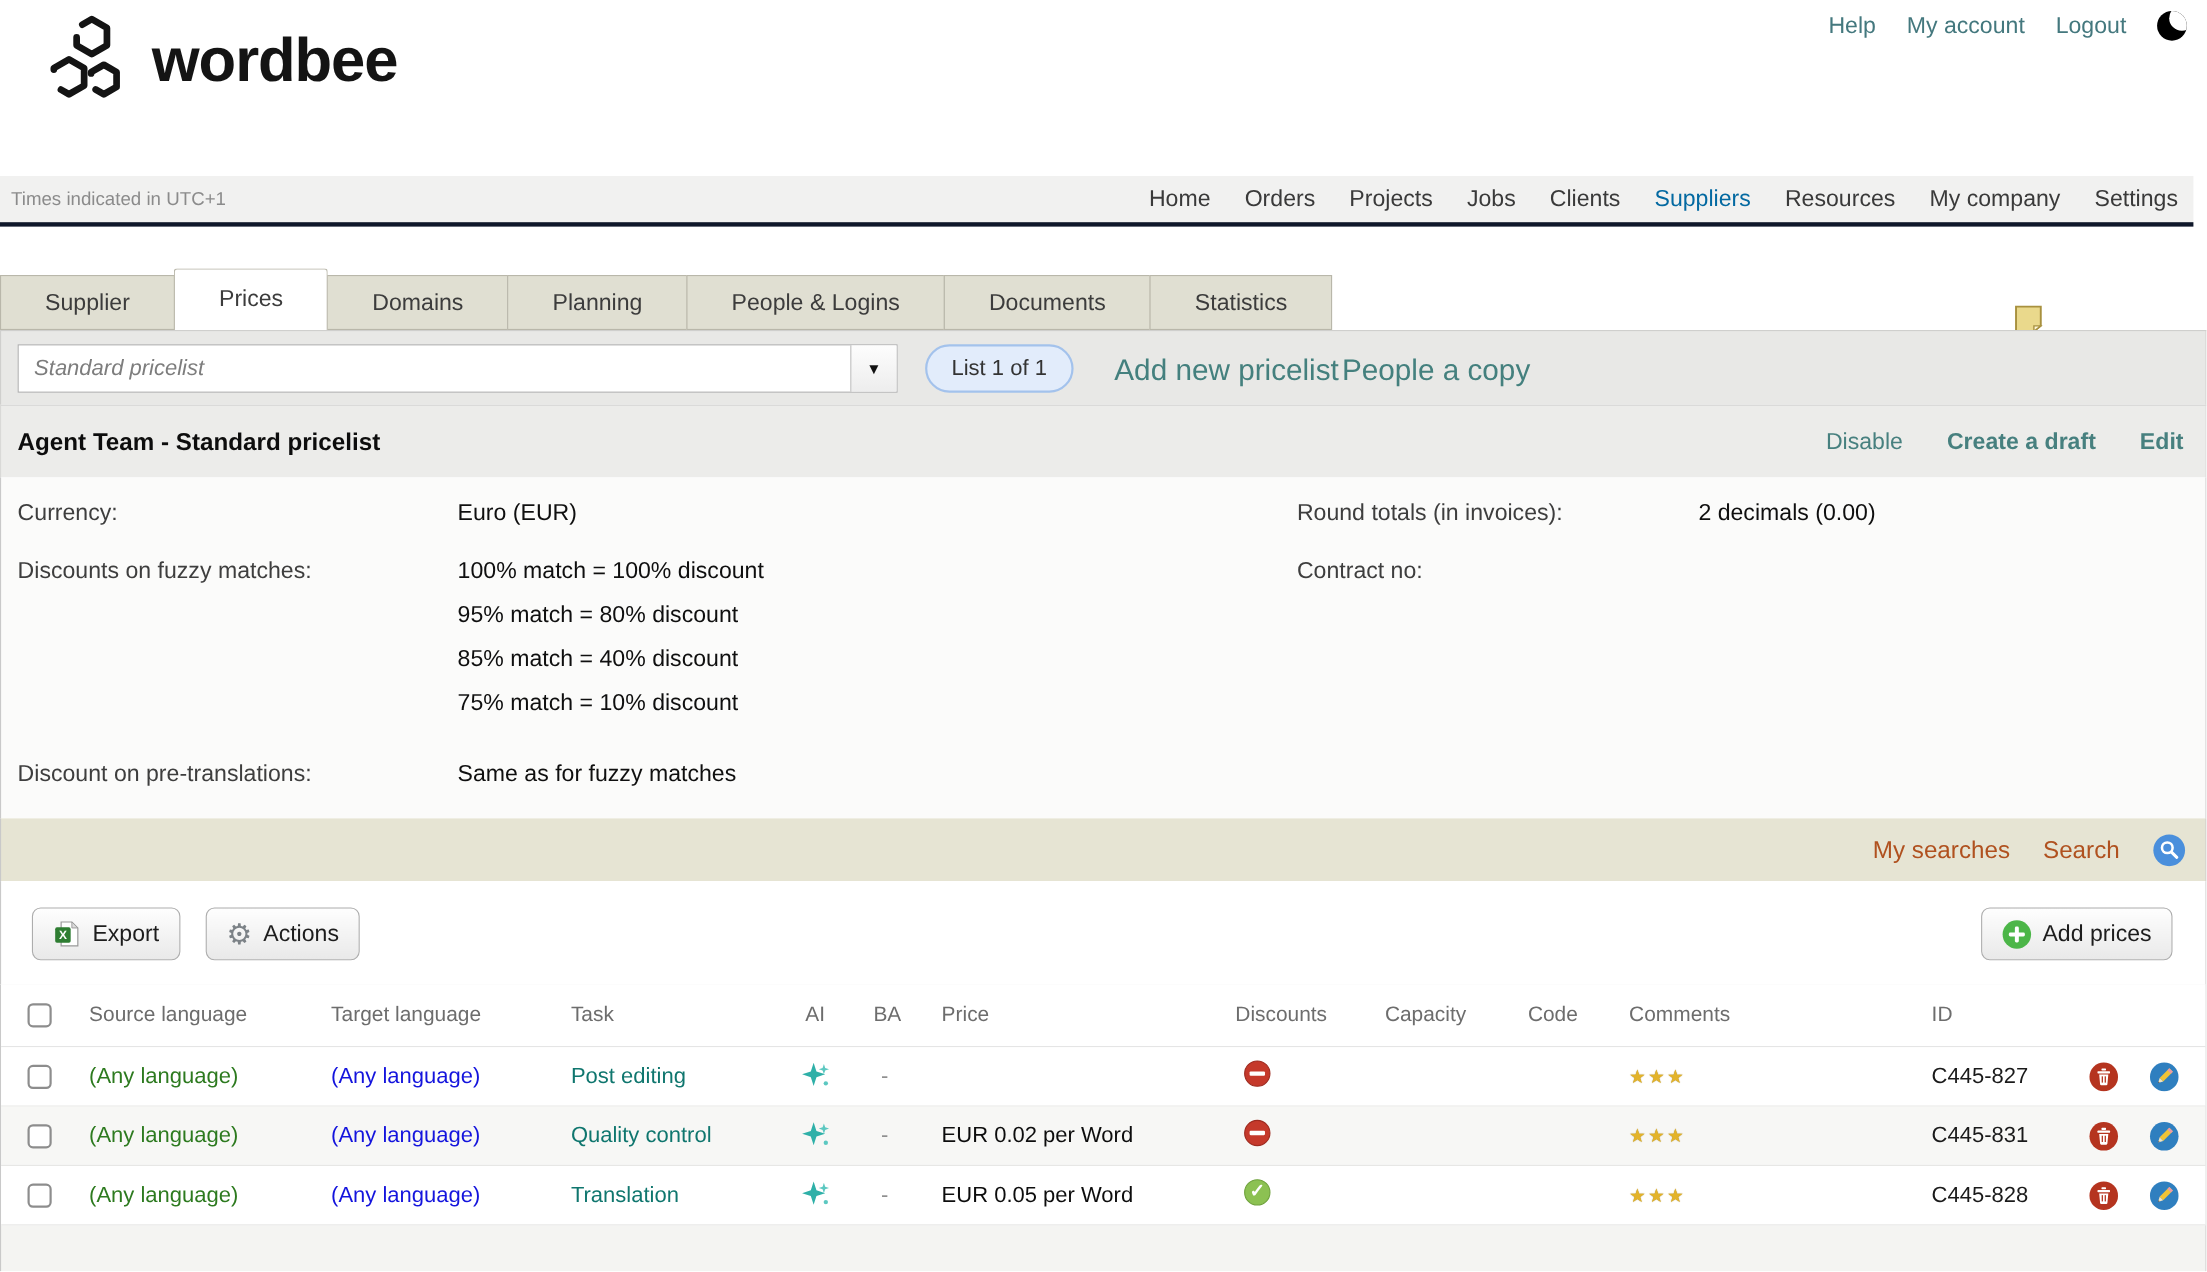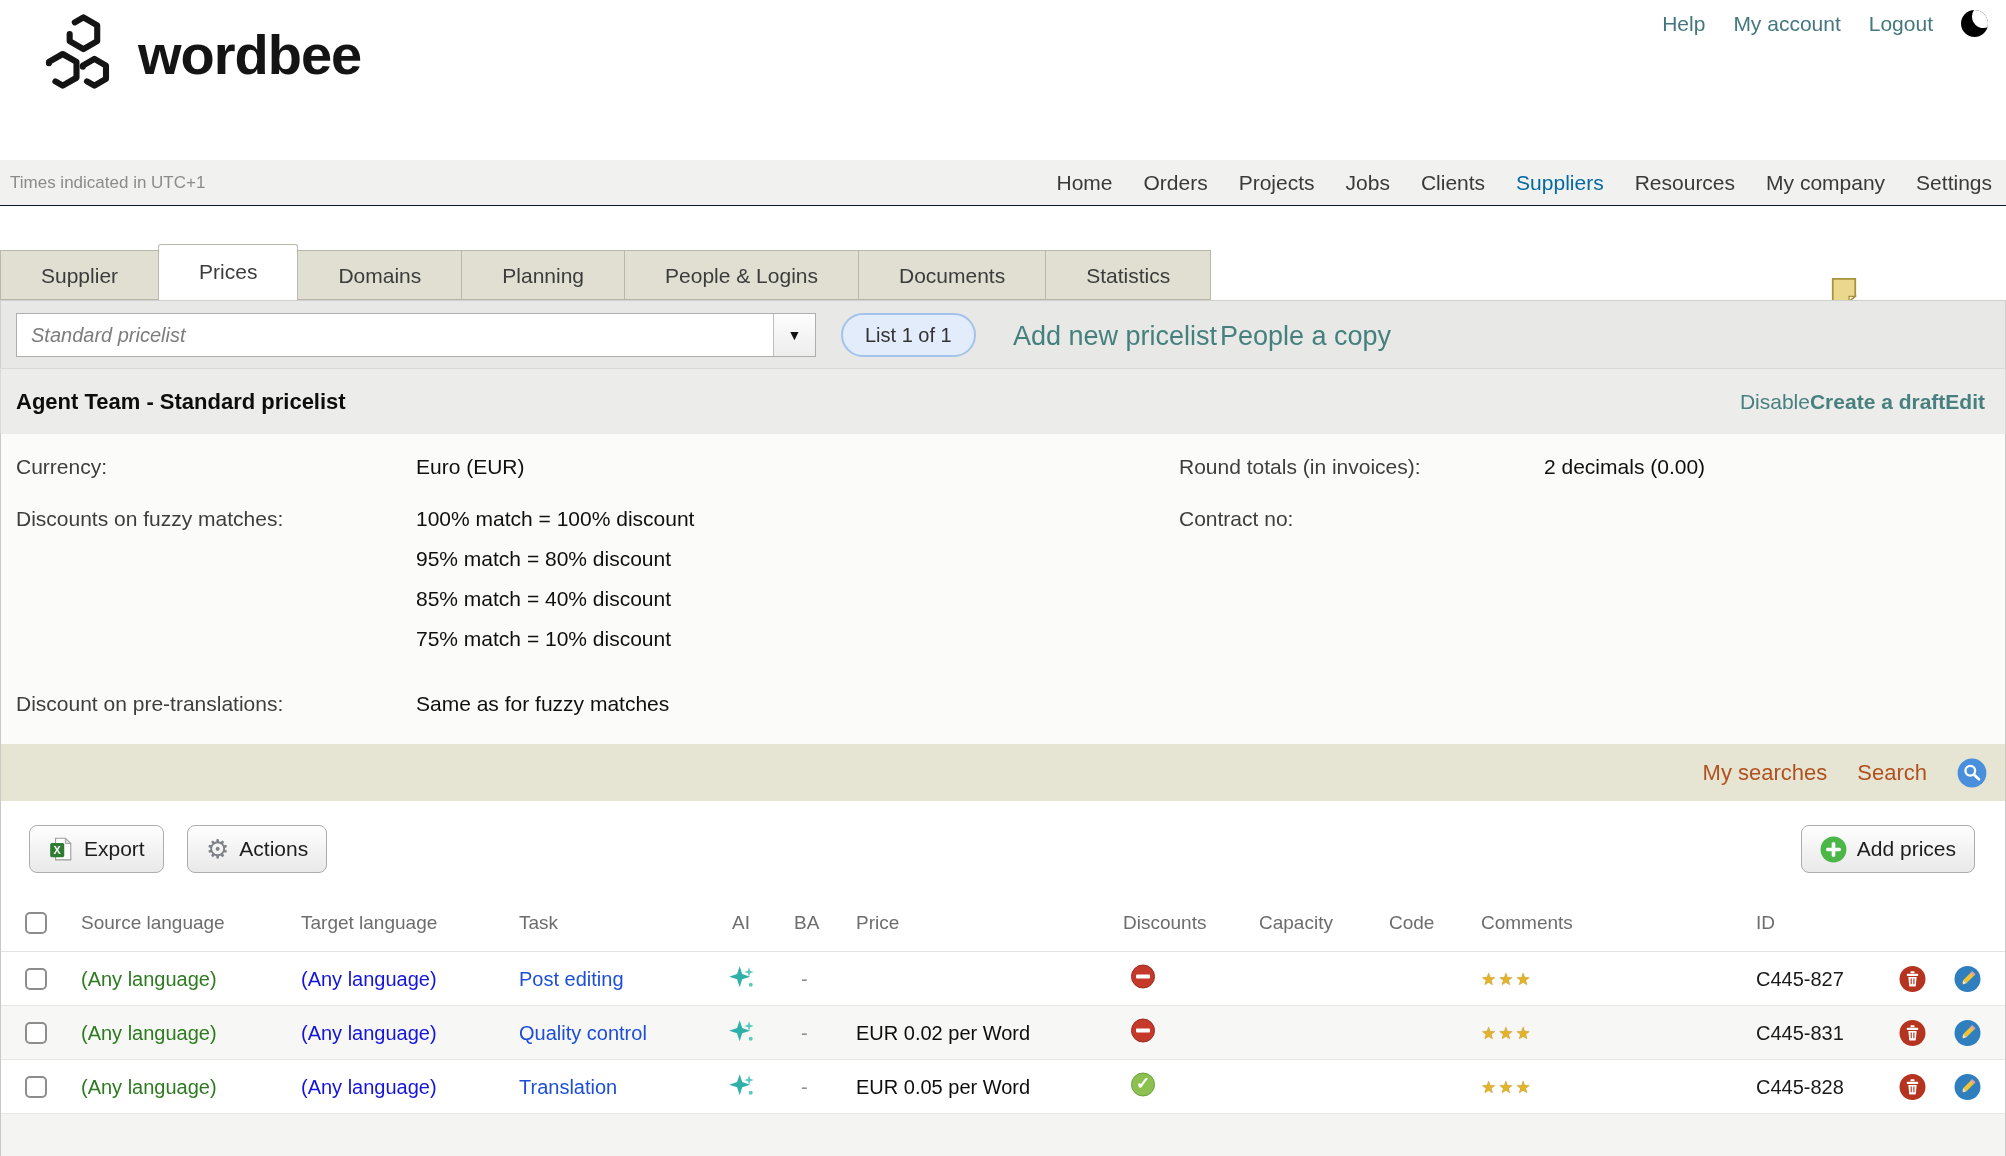--- a/index.html
+++ b/index.html
@@ -9,21 +9,21 @@
   
   .top-header { position:absolute; top:0; left:0; right:0; height:160px; background:#fff; }
   .logo { position:absolute; left:42px; top:8px; display:flex; align-items:center; gap:18px; }
   .logo-text { font-size:56px; font-weight:600; color:#141414; letter-spacing:-1px; }
   .account-links { position:absolute; right:18px; top:10px; display:flex; align-items:center; gap:28px; }
   .account-links a { color:#44787e; font-size:21px; text-decoration:none; cursor:pointer; }
   .moon { position:relative; width:27px; height:27px; border-radius:50%; background:#000; overflow:hidden; cursor:pointer; }
   .moon::after { content:''; position:absolute; width:23px; height:23px; border-radius:50%; background:#fff; top:-5px; right:-7px; }
 
   
-  .utility-bar { position:absolute; top:160px; left:0; right:0; height:46px; background:#f1f1f0; border-bottom:1px solid #0f172a; display:flex; align-items:center; }
+  .utility-bar { position:absolute; top:160px; left:0; right:12px; height:46px; background:#f1f1f0; border-bottom:4px solid #0f172a; display:flex; align-items:center; }
   .tz-note { position:absolute; left:10px; font-size:17px; color:#8b8b8b; }
   .main-nav { position:absolute; right:14px; display:flex; gap:31px; }
   .main-nav a { font-size:21px; color:#3a3a3a; text-decoration:none; cursor:pointer; }
   .main-nav a.active { color:#0369a1; }
 
   
   .panel { position:absolute; top:207px; left:0; width:2006px; height:949px; }
 
   
   .tabs-row { position:absolute; top:43px; left:0; right:0; height:50px; }
@@ -38,21 +38,21 @@
   .pricelist-bar { position:absolute; top:93px; left:0; right:0; height:68px; background:#e8e8e6; border:1px solid #cfcfcd; border-bottom:none; }
   .select-box { position:absolute; left:15px; top:12px; width:800px; height:44px; background:#fff; border:1px solid #aeaeae; display:flex; cursor:pointer; }
   .select-value { flex:1; font-size:20px; font-style:italic; color:#7d7d7d; line-height:42px; padding-left:14px; }
   .select-arrow { width:42px; border-left:1px solid #bdbdbd; background:linear-gradient(#fdfdfd,#ededed); display:flex; align-items:center; justify-content:center; font-size:14px; color:#111; }
   .count-pill { position:absolute; left:840px; top:12px; height:44px; line-height:40px; padding:0 22px; background:#e2ecfb; border:2px solid #a3c2ec; border-radius:22px; font-size:20px; color:#333; }
   .bar-link { position:absolute; top:20px; font-size:27px; color:#44807e; text-decoration:none; cursor:pointer; }
 
   
   .title-bar { position:absolute; top:161px; left:0; right:0; height:66px; background:#ececea; border:1px solid #d9d9d7; border-bottom:none; display:flex; align-items:center; }
   .title-bar h1 { font-size:22px; font-weight:bold; color:#0d0d0d; margin-left:15px; }
-  .title-actions { position:absolute; right:20px; display:flex; }
+  .title-actions { position:absolute; right:20px; display:flex; gap:40px; }
   .title-actions a { font-size:21px; color:#47807f; text-decoration:none; cursor:pointer; }
   .title-actions a.bold { font-weight:bold; }
 
   
   .details { position:absolute; top:227px; left:0; right:0; height:310px; background:#fbfbfa; border-left:1px solid #c9c9c9; border-right:1px solid #c9c9c9; }
   .d-label { position:absolute; font-size:21px; color:#3e3e3e; }
   .d-value { position:absolute; font-size:21px; color:#0f0f0f; }
 
   
   .search-strip { position:absolute; top:537px; left:0; right:0; height:57px; background:#e6e4d3; border-left:1px solid #c9c9c9; border-right:1px solid #c9c9c9; }
@@ -67,21 +67,21 @@
 
   
   .grid { position:absolute; top:688px; left:0; right:0; bottom:0; border-left:1px solid #c9c9c9; border-right:1px solid #c9c9c9; background:#f4f4f2; }
   .g-header { position:relative; height:57px; background:#fff; border-bottom:1px solid #e3e3e3; }
   .g-header .col { position:absolute; top:50%; transform:translateY(-50%); font-size:19px; color:#6d6d6d; white-space:nowrap; }
   .g-row { position:relative; height:54px; background:#fff; border-bottom:1px solid #e7e7e5; }
   .g-row.alt { background:#f7f7f5; }
   .cell { position:absolute; top:50%; transform:translateY(-50%); font-size:20px; white-space:nowrap; }
   .lang-src { color:#2d7a1f; }
   .lang-tgt { color:#1414dd; }
-  .task { color:#1d4ed8; }
+  .task { color:#0f766e; }
   .dash { color:#8f8f8f; }
   .price { color:#0d0d0d; }
   .row-id { color:#1a1a1a; }
   .stars { color:#e3b32a; font-size:17px; letter-spacing:2px; text-shadow:0 0 1px #9a7b1c; }
 
   .checkbox { position:absolute; left:24px; top:50%; transform:translateY(-50%); width:22px; height:22px; border:2px solid #8d8d8d; border-radius:5px; background:#fff; cursor:pointer; }
 
   .status-dot { width:24px; height:24px; border-radius:50%; position:relative; display:inline-block; }
   .status-dot.no-entry { background:#c5392b; border:1px solid #9e2b20; }
   .status-dot.no-entry::after { content:''; position:absolute; left:4px; top:9px; width:14px; height:4px; background:#fff; border-radius:1px; }

